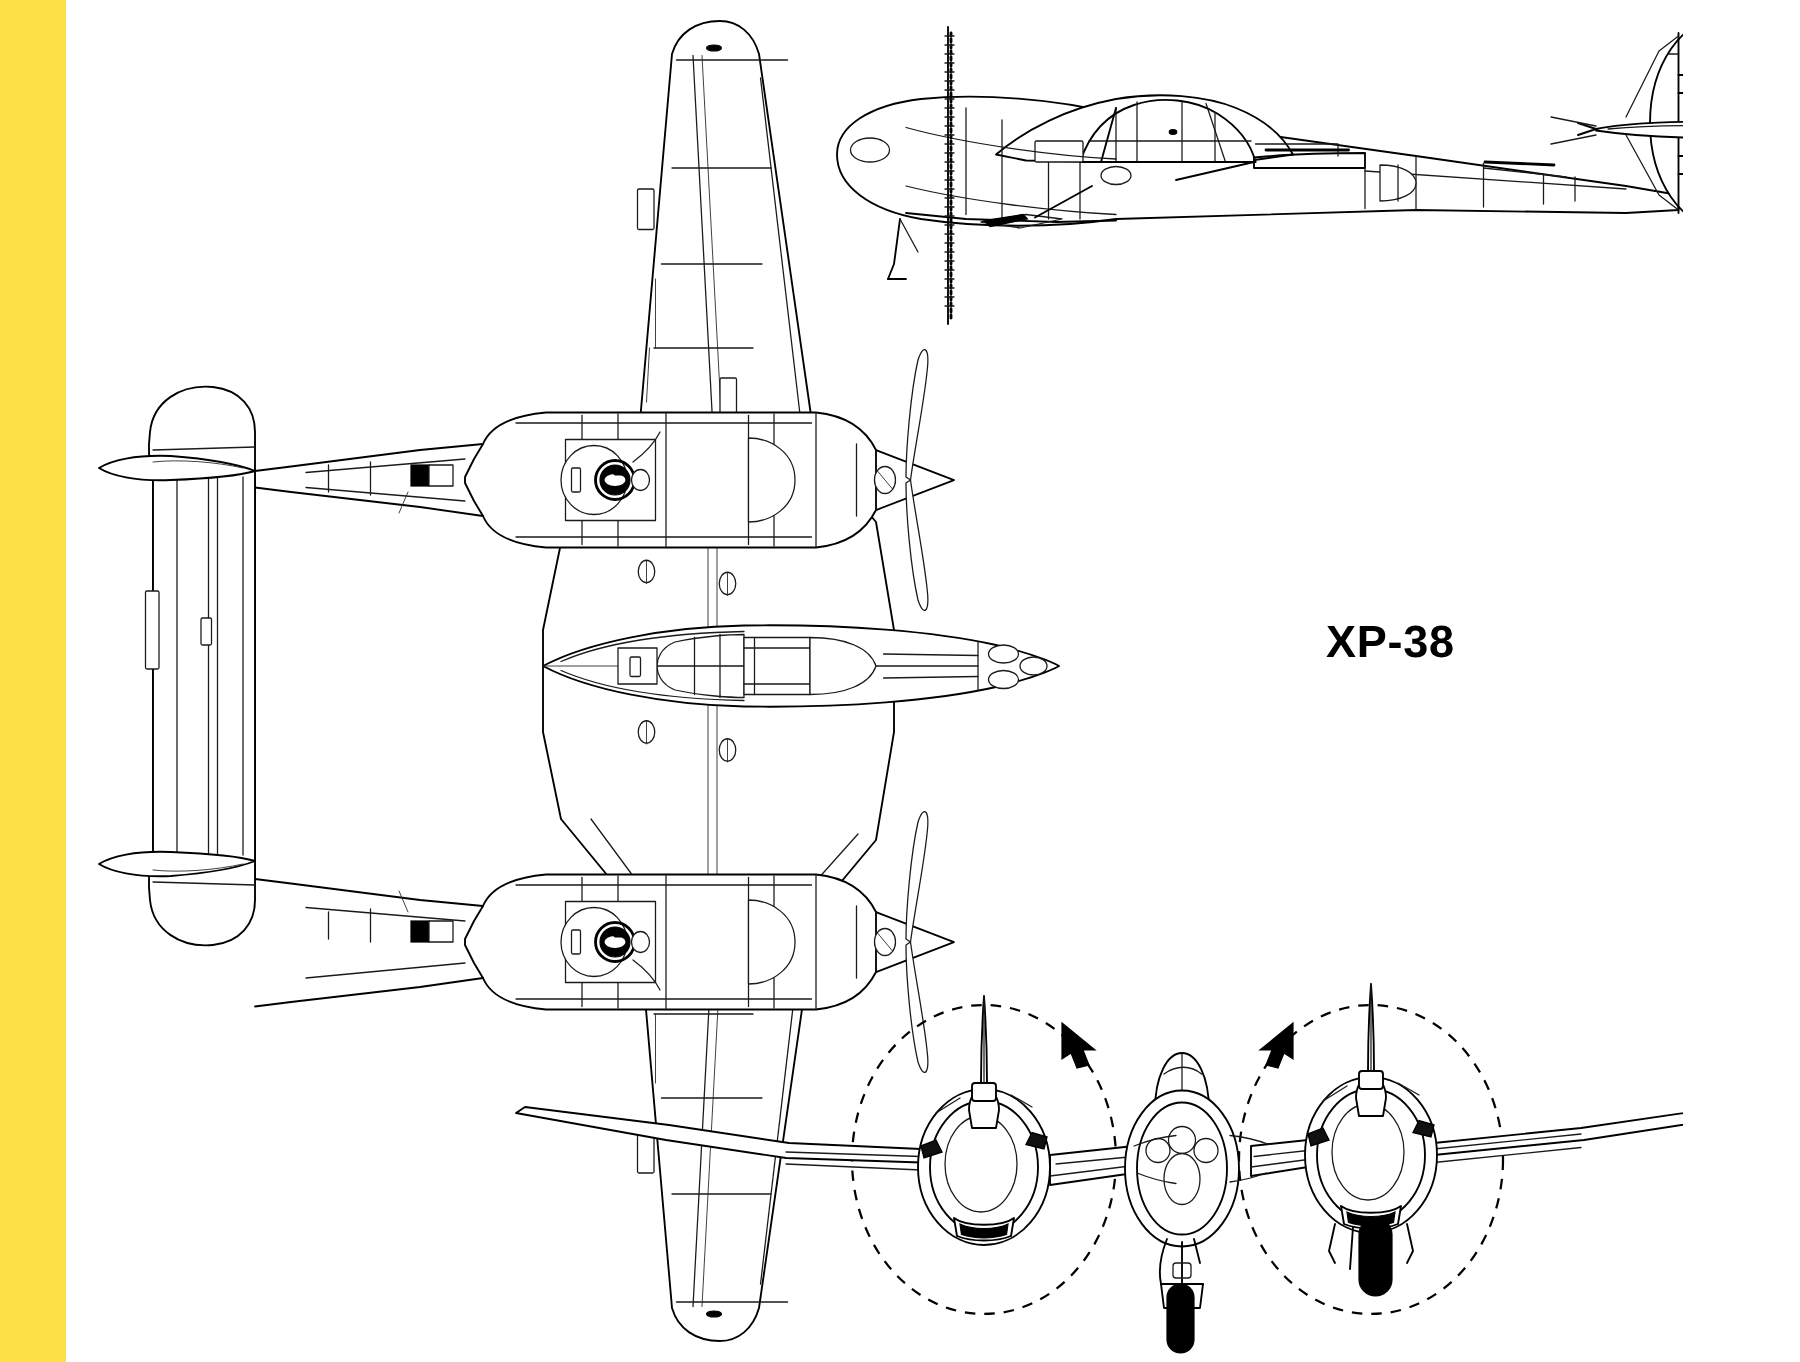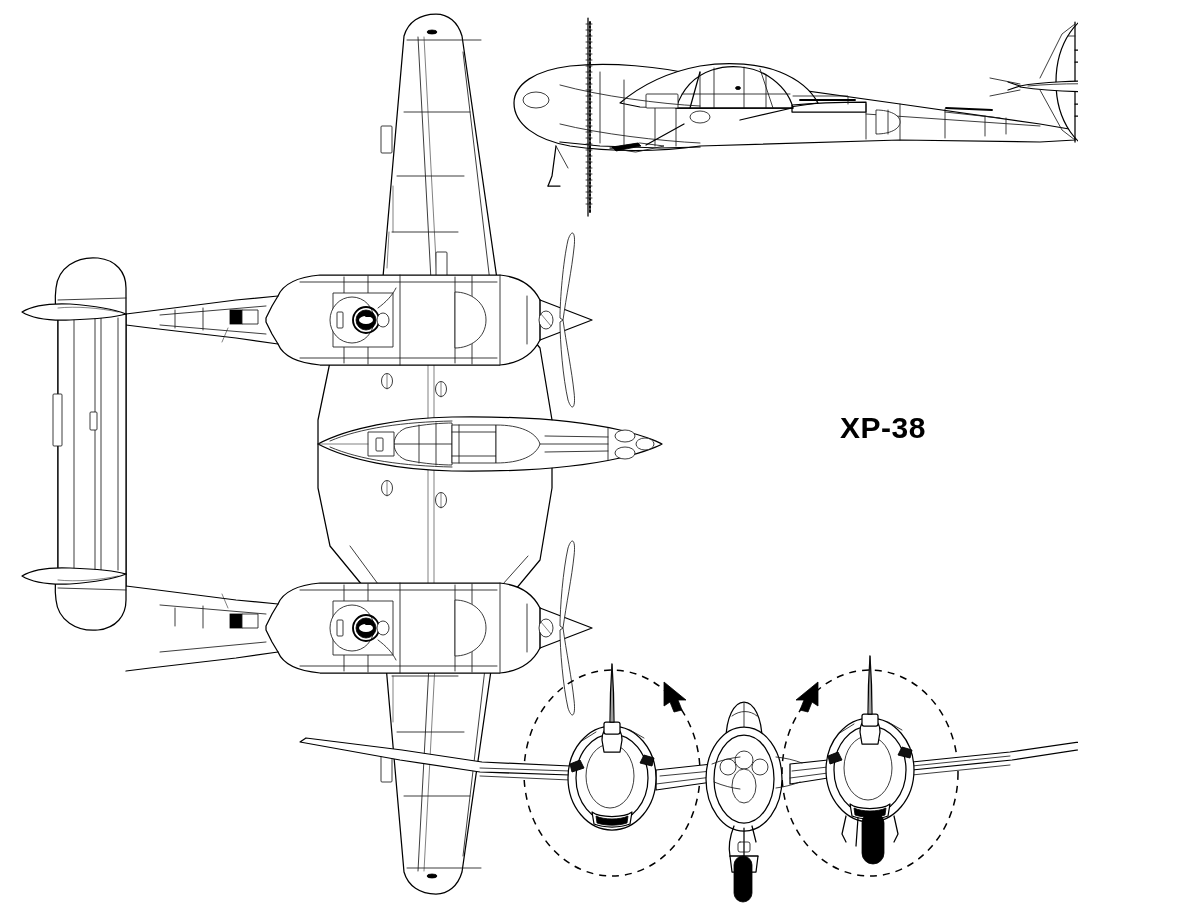--- a/index.html
+++ b/index.html
@@ -8,22 +8,23 @@
     padding: 0;
     background: #ffffff;
   }
   body {
     font-family: "Liberation Sans", sans-serif;
   }
   #sheet {
     position: relative;
     width: 1078px;
     height: 908px;
-    background: #5eead4;
+    background: #fde047;
     overflow: hidden;
+    padding-left: 44px;
   }
   #sheet svg {
     display: block;
     width: 1200px;
     height: 908px;
   }
   .ln {
     fill: none;
     stroke: #000000;
     stroke-width: 1.25;

